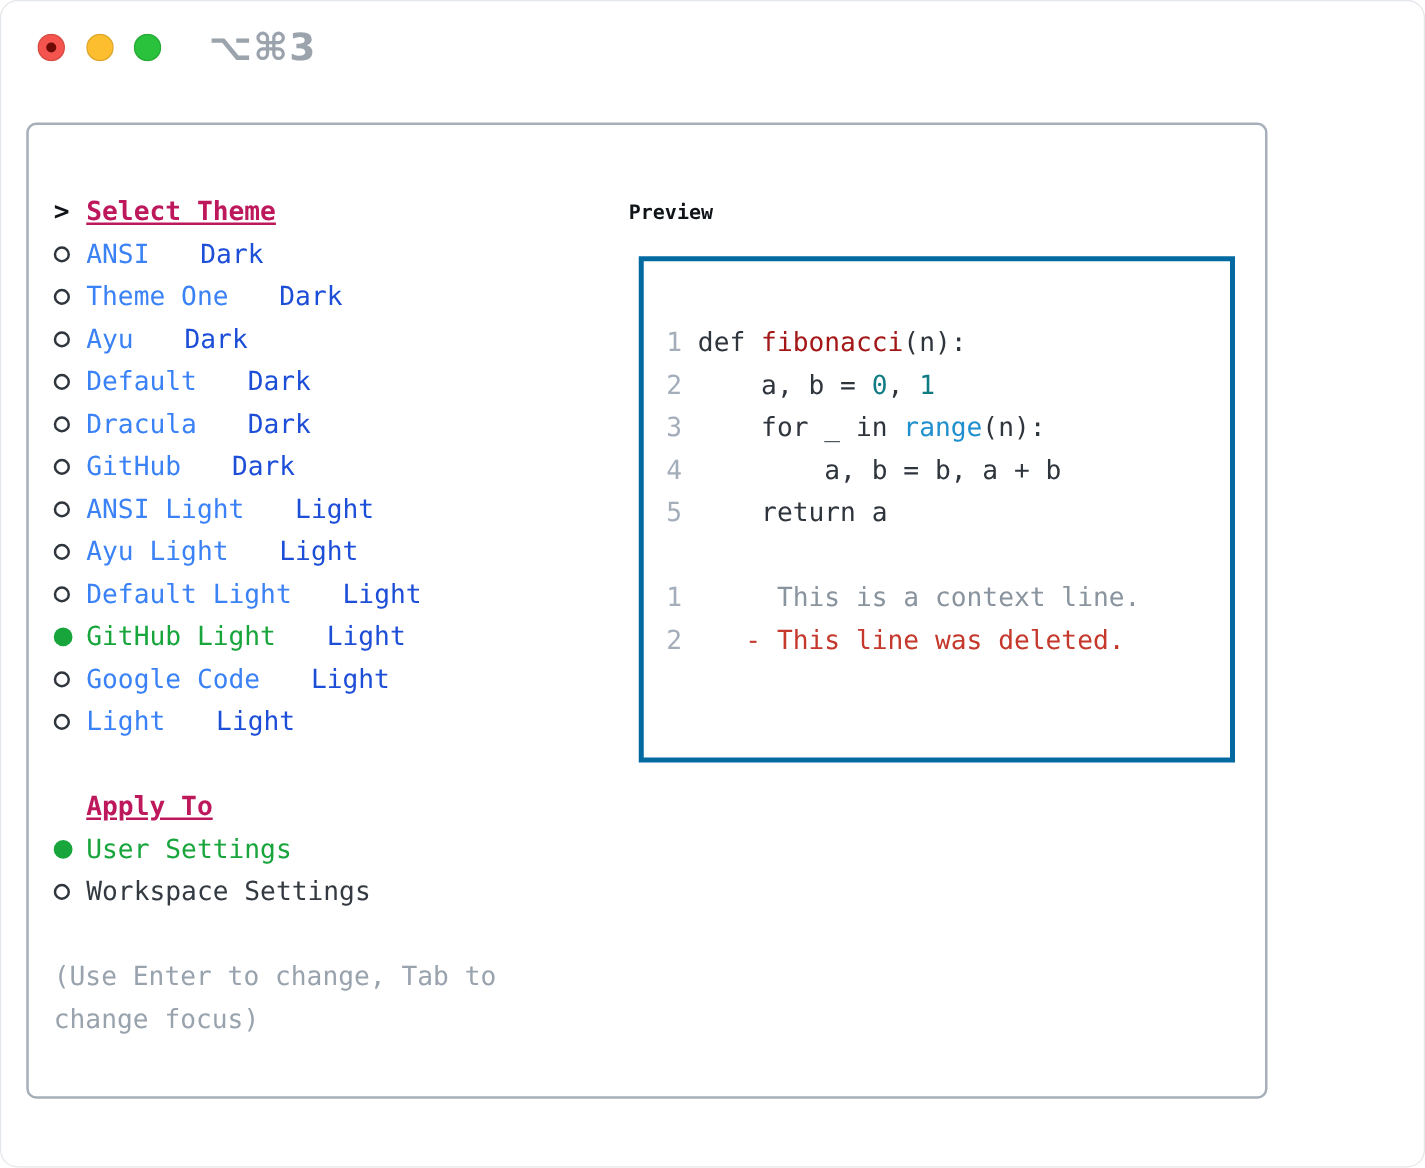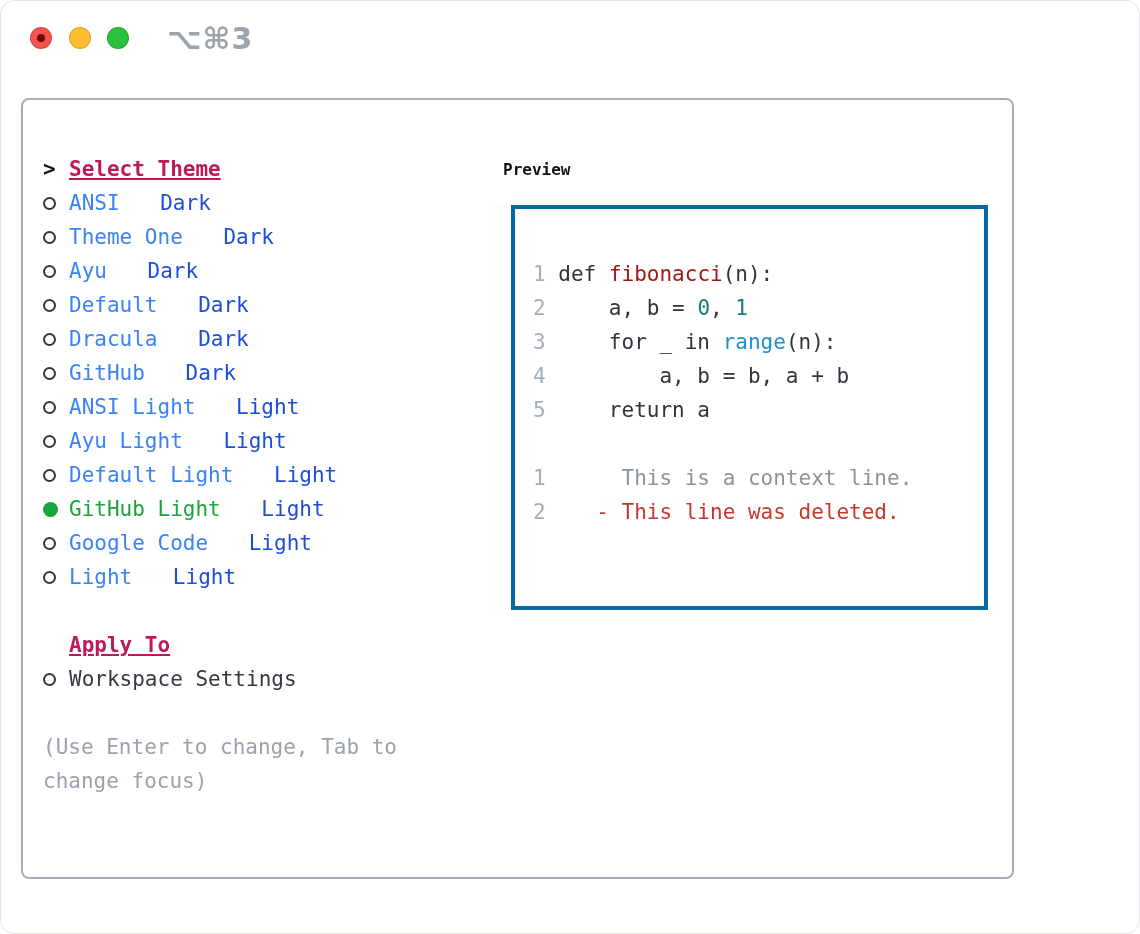--- a/index.html
+++ b/index.html
@@ -102,20 +102,21 @@
         </div>
 
       <div class="blank-row"></div>
 
       <div class="row">
         <span class="marker"></span>
         <span class="hdr">Apply To</span>
       </div>
 
       <div id="apply-list">
+          <div class="row"><span class="marker"><span class="radio on"></span></span><span class="apply-name sel">User Settings</span></div>
           <div class="row"><span class="marker"><span class="radio"></span></span><span class="apply-name">Workspace Settings</span></div>
         </div>
 
       <div class="blank-row"></div>
 
       <div class="hint"><span>(Use Enter to change, Tab to</span><br><span>change focus)</span></div>
     </div>
 
     <div class="preview-label">Preview</div>
 

